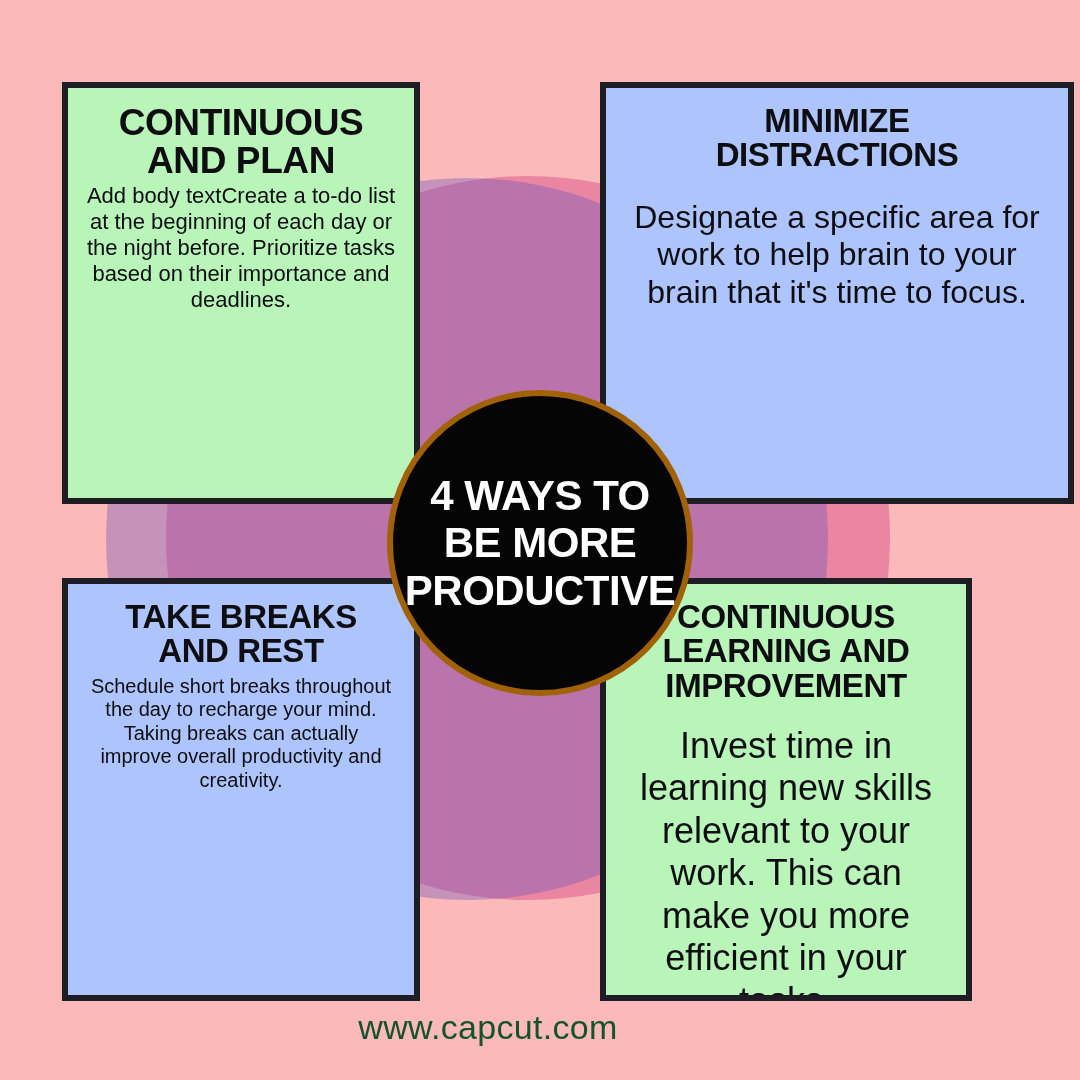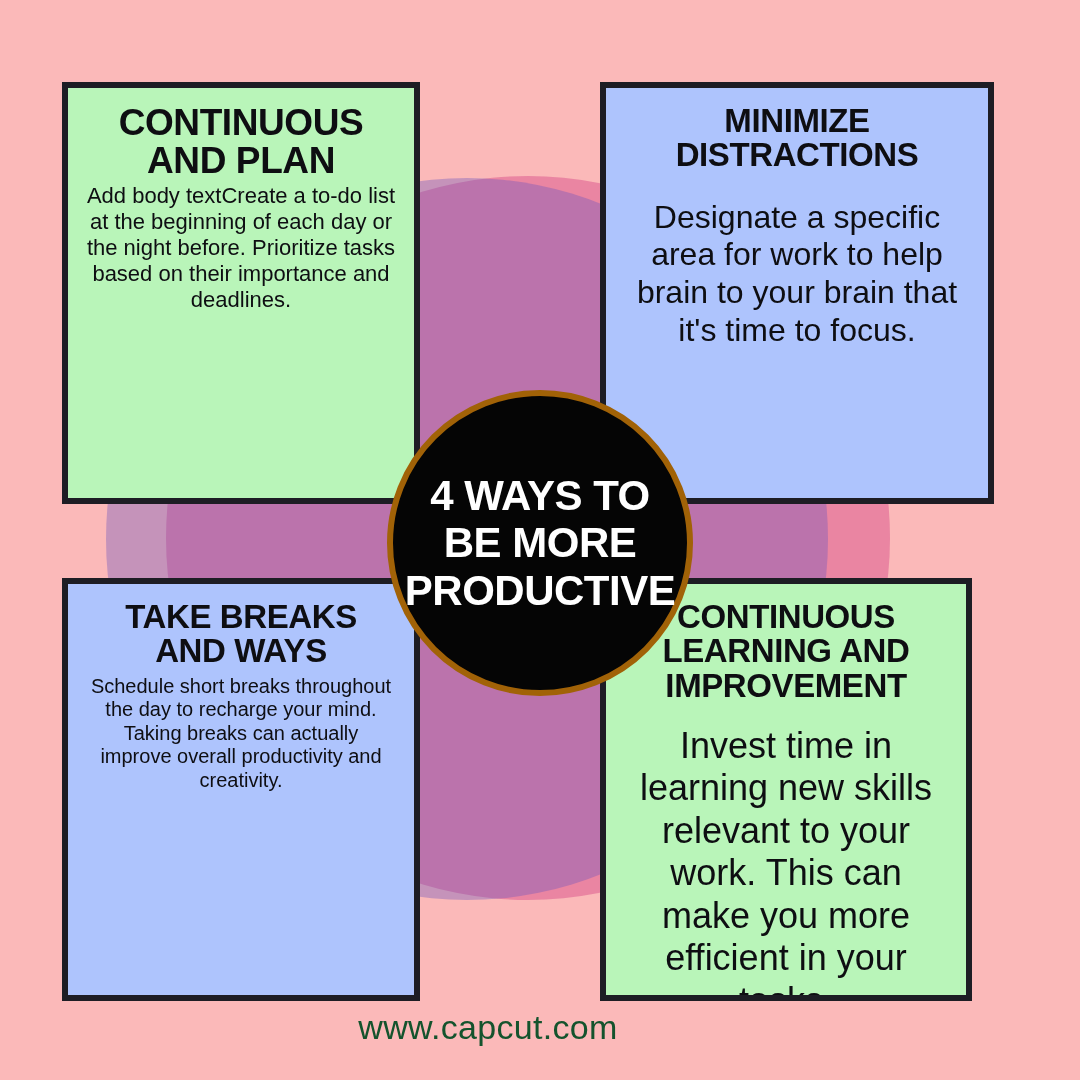--- a/index.html
+++ b/index.html
@@ -56,21 +56,21 @@
     border: 6px solid #1d1d24;
     padding: 16px 18px 12px 18px;
     text-align: center;
     color: #0e0e12;
     overflow: hidden;
   }
   .card.green { background: #b9f5b9; }
   .card.blue  { background: #aec4fd; }
 
   #card-tl { left: 62px;  top: 82px;  width: 358px; height: 422px; }
-  #card-tr { left: 600px; top: 82px;  width: 394px; height: 422px; }
+  #card-tr { left: 600px; top: 82px;  width: 474px; height: 422px; }
   #card-bl { left: 62px;  top: 578px; width: 358px; height: 423px; }
   #card-br { left: 600px; top: 578px; width: 372px; height: 423px; }
 
   .card-title {
     font-weight: bold;
     line-height: 1.04;
     letter-spacing: -0.4px;
     margin: 0 0 6px 0;
     white-space: pre-line;
   }
@@ -148,21 +148,21 @@
     </div>
 
     <div class="card blue" id="card-tr">
       <p class="card-title">MINIMIZE
 DISTRACTIONS</p>
       <p class="card-body">Designate a specific area for work to help brain to your brain that it's time to focus.</p>
     </div>
 
     <div class="card blue" id="card-bl">
       <p class="card-title">TAKE BREAKS
-AND WAYS</p>
+AND REST</p>
       <p class="card-body">Schedule short breaks throughout the day to recharge your mind. Taking breaks can actually improve overall productivity and creativity.</p>
     </div>
 
     <div class="card green" id="card-br">
       <p class="card-title">CONTINUOUS
 LEARNING AND
 IMPROVEMENT</p>
       <p class="card-body">Invest time in learning new skills relevant to your work. This can make you more efficient in your tasks.</p>
     </div>
 

